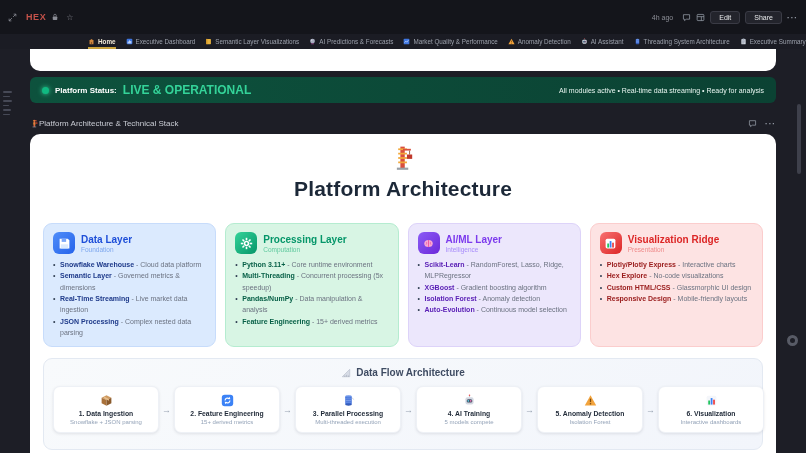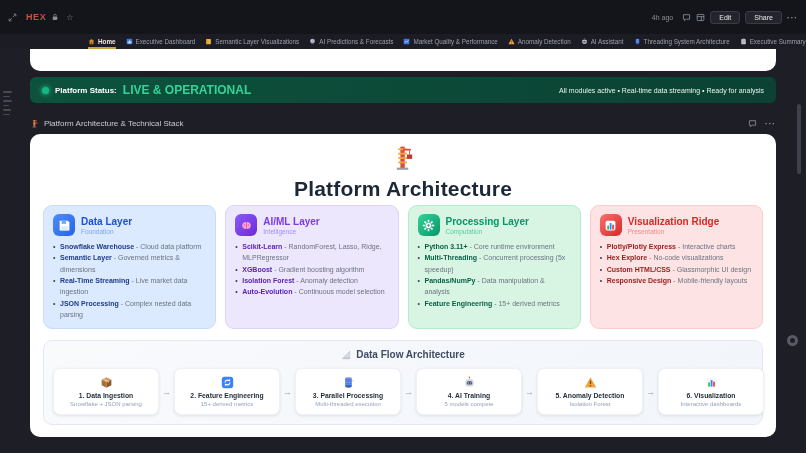--- a/index.html
+++ b/index.html
@@ -28,32 +28,32 @@
   .mini-outline { position:absolute; left:3px; top:42px; display:flex; flex-direction:column; gap:3px; }
   .mini-outline span { display:block; height:1.5px; background:#464956; border-radius:1px; }
   .partial-card { height:22px; background:#ffffff; border-radius:0 0 10px 10px; }
 
   .status-banner { margin-top:6px; height:26px; background:linear-gradient(90deg,#0d523d,#0b4233); border-radius:6px; display:flex; align-items:center; padding:0 12px; gap:6px; }
   .dot { width:7px; height:7px; border-radius:50%; background:#10b981; box-shadow:0 0 5px #34d399; flex:none; }
   .banner-label { color:#ffffff; font-weight:bold; font-size:8px; }
   .banner-status { color:#34d399; font-weight:bold; font-size:12px; }
   .banner-detail { margin-left:auto; color:#e8f5f0; font-size:7px; }
 
-  .cell-header { margin-top:13px; height:15px; display:flex; align-items:center; gap:5px; color:#c9ccd4; font-size:8px; }
+  .cell-header { margin-top:13px; height:15px; display:flex; align-items:center; color:#c9ccd4; font-size:8px; }
   .cell-header svg.crane { width:9px; height:9px; }
   .cell-tools { margin-left:auto; display:flex; align-items:center; gap:8px; }
   .cell-tools svg { width:9px; height:9px; }
 
   .arch-card { background:#ffffff; border-radius:10px; margin-top:3px; padding:10px 13px 12px; }
   .arch-head { text-align:center; }
   .crane-big { width:28px; height:28px; }
   .arch-title { font-size:21px; color:#1c2838; font-weight:bold; margin:1px 0 3px; letter-spacing:.2px; }
   .arch-subtitle { font-size:9px; color:#7a8699; }
 
-  .layers { display:flex; gap:9px; margin-top:4px; }
+  .layers { display:flex; gap:9px; margin-top:22px; }
   .layer-card { flex:1; border-radius:9px; padding:8px 9px; border:1px solid transparent; }
   .layer-blue   { background:#dbeafe; border-color:#c7dcfb; }
   .layer-green  { background:#d8f5e4; border-color:#b5ecd0; }
   .layer-purple { background:#ece7fc; border-color:#ddd3f9; }
   .layer-red    { background:#fde3e3; border-color:#fbcdcd; }
   .layer-head { display:flex; gap:6px; align-items:center; margin-bottom:5px; }
   .layer-icon { width:22px; height:22px; border-radius:6px; display:flex; align-items:center; justify-content:center; flex:none; }
   .layer-icon svg { width:13px; height:13px; }
   .icon-blue   { background:linear-gradient(135deg,#4f8df9,#2563eb); }
   .icon-green  { background:linear-gradient(135deg,#34d399,#059669); }
@@ -67,21 +67,21 @@
   .layer-red    .layer-name { color:#dc2626; } .layer-red    .layer-role { color:#ef8a8a; }
   .layer-card ul { list-style:none; }
   .layer-card li { font-size:7px; color:#6b7280; line-height:1.62; position:relative; padding-left:7px; }
   .layer-card li::before { content:"•"; position:absolute; left:0; color:#334155; }
   .layer-card li b { font-weight:bold; }
   .layer-blue   li b { color:#1e3a8a; }
   .layer-green  li b { color:#065f46; }
   .layer-purple li b { color:#5b21b6; }
   .layer-red    li b { color:#991b1b; }
 
-  .flow-box { margin-top:11px; border:1px solid #e3e9f2; background:linear-gradient(135deg,#f8fafc,#f2f5fb); border-radius:9px; padding:8px 9px 9px; }
+  .flow-box { margin-top:11px; border:1px solid #e3e9f2; background:linear-gradient(135deg,#f8fafc,#f2f5fb); border-radius:9px; padding:8px 9px 16px; }
   .flow-head { display:flex; justify-content:center; align-items:center; gap:5px; font-size:10px; font-weight:bold; color:#3f4c63; margin-bottom:8px; }
   .flow-head svg { width:10px; height:10px; }
   .flow-row { display:flex; align-items:center; justify-content:space-between; gap:3px; }
   .flow-step { background:#ffffff; border:1px solid #eef1f6; border-radius:7px; box-shadow:0 1px 3px rgba(15,23,42,.10); padding:6px 4px 7px; width:106px; text-align:center; flex:none; }
   .flow-icon { height:14px; margin-bottom:3px; display:flex; align-items:center; justify-content:center; }
   .flow-icon svg { width:13px; height:13px; }
   .flow-step-title { font-size:6.8px; font-weight:bold; color:#1f2937; }
   .flow-step-sub { font-size:6px; color:#94a3b8; margin-top:2px; }
   .flow-arrow { color:#9aa4b2; font-size:9px; flex:none; }
 
@@ -274,42 +274,20 @@
           </div>
         </div>
         <ul>
           <li><b>Snowflake Warehouse</b><span> - Cloud data platform</span></li>
           <li><b>Semantic Layer</b><span> - Governed metrics &amp; dimensions</span></li>
           <li><b>Real-Time Streaming</b><span> - Live market data ingestion</span></li>
           <li><b>JSON Processing</b><span> - Complex nested data parsing</span></li>
         </ul>
       </div>
 
-      <div class="layer-card layer-purple">
-        <div class="layer-head">
-          <div class="layer-icon icon-purple">
-            <svg viewBox="0 0 16 16">
-                <ellipse cx="8" cy="8" rx="5.2" ry="4.4" fill="#f9a8d4"></ellipse>
-                <path d="M8 3.8v8.4" stroke="#ec4899" stroke-width="1"></path>
-                <path d="M5 6c1 .5 1 2.5 0 3.4M11 6c-1 .5-1 2.5 0 3.4" stroke="#ec4899" stroke-width=".8" fill="none"></path>
-              </svg>
-          </div>
-          <div>
-            <div class="layer-name">AI/ML Layer</div>
-            <div class="layer-role">Intelligence</div>
-          </div>
-        </div>
-        <ul>
-          <li><b>Scikit-Learn</b><span> - RandomForest, Lasso, Ridge, MLPRegressor</span></li>
-          <li><b>XGBoost</b><span> - Gradient boosting algorithm</span></li>
-          <li><b>Isolation Forest</b><span> - Anomaly detection</span></li>
-          <li><b>Auto-Evolution</b><span> - Continuous model selection</span></li>
-        </ul>
-      </div>
-
       <div class="layer-card layer-green">
         <div class="layer-head">
           <div class="layer-icon icon-green">
             <svg viewBox="0 0 16 16">
                 <g fill="#fff">
                   <rect x="7" y="1" width="2" height="3"></rect>
                   <rect x="7" y="12" width="2" height="3"></rect>
                   <rect x="1" y="7" width="3" height="2"></rect>
                   <rect x="12" y="7" width="3" height="2"></rect>
                   <rect x="7" y="1" width="2" height="3" transform="rotate(45 8 8)"></rect>
@@ -327,20 +305,42 @@
           </div>
         </div>
         <ul>
           <li><b>Python 3.11+</b><span> - Core runtime environment</span></li>
           <li><b>Multi-Threading</b><span> - Concurrent processing (5x speedup)</span></li>
           <li><b>Pandas/NumPy</b><span> - Data manipulation &amp; analysis</span></li>
           <li><b>Feature Engineering</b><span> - 15+ derived metrics</span></li>
         </ul>
       </div>
 
+      <div class="layer-card layer-purple">
+        <div class="layer-head">
+          <div class="layer-icon icon-purple">
+            <svg viewBox="0 0 16 16">
+                <ellipse cx="8" cy="8" rx="5.2" ry="4.4" fill="#f9a8d4"></ellipse>
+                <path d="M8 3.8v8.4" stroke="#ec4899" stroke-width="1"></path>
+                <path d="M5 6c1 .5 1 2.5 0 3.4M11 6c-1 .5-1 2.5 0 3.4" stroke="#ec4899" stroke-width=".8" fill="none"></path>
+              </svg>
+          </div>
+          <div>
+            <div class="layer-name">AI/ML Layer</div>
+            <div class="layer-role">Intelligence</div>
+          </div>
+        </div>
+        <ul>
+          <li><b>Scikit-Learn</b><span> - RandomForest, Lasso, Ridge, MLPRegressor</span></li>
+          <li><b>XGBoost</b><span> - Gradient boosting algorithm</span></li>
+          <li><b>Isolation Forest</b><span> - Anomaly detection</span></li>
+          <li><b>Auto-Evolution</b><span> - Continuous model selection</span></li>
+        </ul>
+      </div>
+
       <div class="layer-card layer-red">
         <div class="layer-head">
           <div class="layer-icon icon-red">
             <svg viewBox="0 0 16 16">
                 <rect x="2" y="2" width="12" height="12" rx="2" fill="#fff"></rect>
                 <rect x="4" y="8" width="2.2" height="5" fill="#22c55e"></rect>
                 <rect x="7" y="5" width="2.2" height="8" fill="#3b82f6"></rect>
                 <rect x="10" y="7" width="2.2" height="6" fill="#ef4444"></rect>
               </svg>
           </div>

